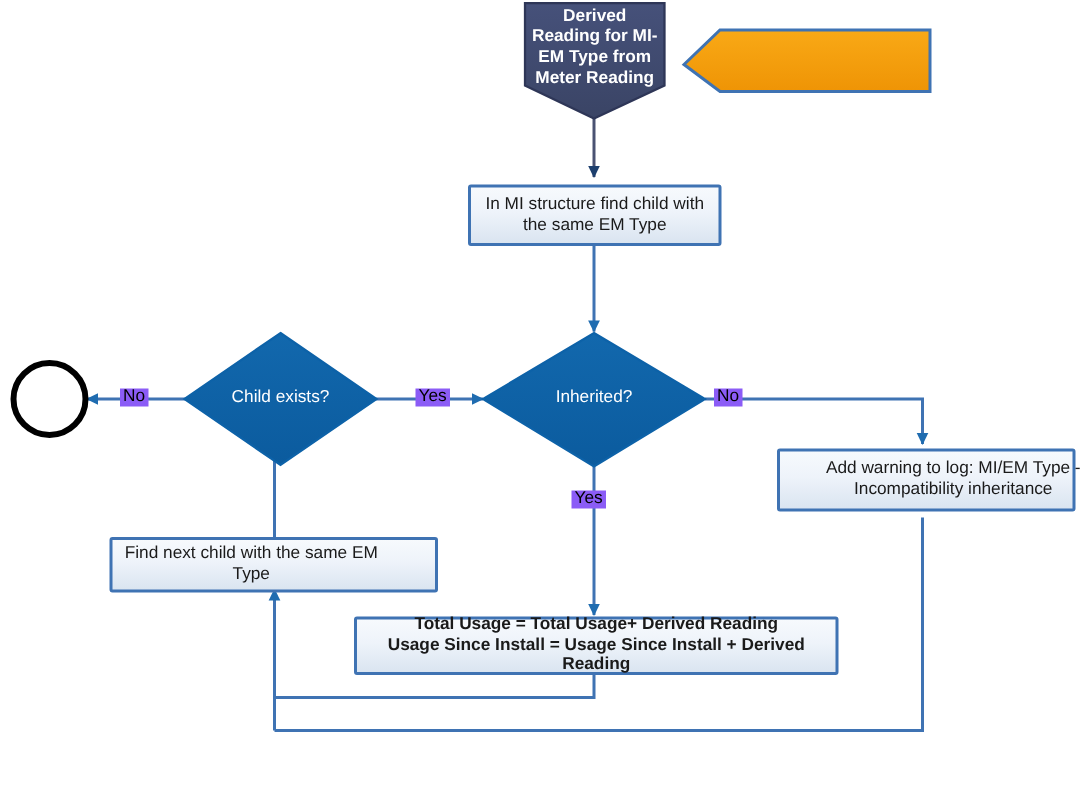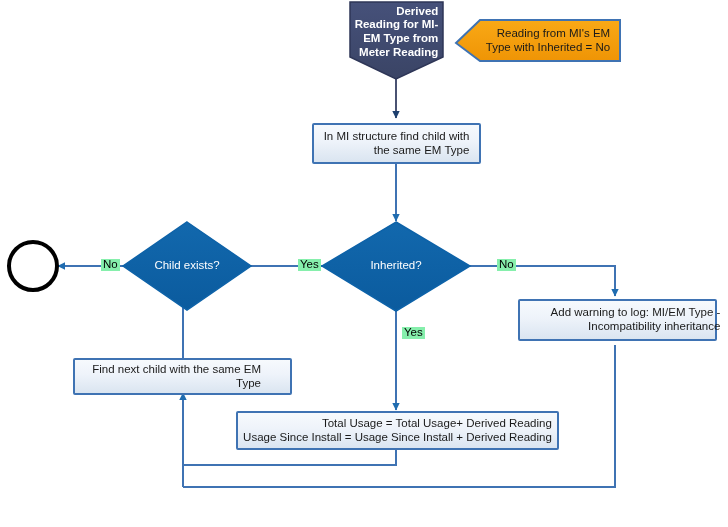--- a/index.html
+++ b/index.html
@@ -22,33 +22,32 @@
     left: 0;
     top: 0;
     width: 728px;
     height: 527px;
   }
   .node-text {
     position: absolute;
     display: flex;
     align-items: center;
     justify-content: center;
-    text-align: right;
+    text-align: center;
     pointer-events: none;
     line-height: 1.18;
     white-space: pre-line;
   }
   .edge-label {
     position: absolute;
     font-size: 11.5px;
     color: #000000;
-    background: #86efac;
+    background: #8b5cf6;
     padding: 0 2px;
     line-height: 1;
-    margin-left: 21px;
   }
   .t-white-bold {
     color: #ffffff;
     font-weight: bold;
     font-size: 11.5px;
   }
   .t-white {
     color: #ffffff;
     font-size: 11.5px;
   }
@@ -143,36 +142,34 @@
     <rect x="74" y="359" width="217" height="35" rx="1" fill="url(#boxGrad)" stroke="#3f73b3" stroke-width="2"></rect>
 
     <rect x="237" y="412" width="321" height="37" rx="1" fill="url(#boxGrad)" stroke="#3f73b3" stroke-width="2"></rect>
   </svg>
 
   <div class="node-text t-white-bold" style="left:350px; top:6px; width:93px; height:52px;">Derived
 Reading for MI-
 EM Type from
 Meter Reading</div>
 
-  <div class="node-text t-orange-txt" style="left:478px; top:21px; width:140px; height:39px;">Reading from MI's EM
-Type with Inherited = No</div>
 
   <div class="node-text t-dark" style="left:313px; top:124px; width:167px; height:39px;">In MI structure find child with
 the same EM Type</div>
 
   <div class="node-text t-white" style="left:346px; top:254px; width:100px; height:24px;">Inherited?</div>
 
   <div class="node-text t-white" style="left:137px; top:254px; width:100px; height:24px;">Child exists?</div>
 
   <div class="node-text t-dark" style="left:519px; top:300px; width:233px; height:40px;">Add warning to log: MI/EM Type -
 Incompatibility inheritance</div>
 
   <div class="node-text t-dark" style="left:74px; top:359px; width:187px; height:35px;">Find next child with the same EM Type</div>
 
-  <div class="node-text t-dark" style="left:237px; top:412px; width:321px; height:37px;">Total Usage = Total Usage+ Derived Reading
+  <div class="node-text t-dark" style="left:237px; top:412px; width:321px; height:37px;font-weight:bold;">Total Usage = Total Usage+ Derived Reading
 Usage Since Install = Usage Since Install + Derived Reading</div>
 
   <div class="edge-label" style="left:80px; top:259px;">No</div>
 
   <div class="edge-label" style="left:277px; top:259px;">Yes</div>
 
   <div class="edge-label" style="left:476px; top:259px;">No</div>
 
   <div class="edge-label" style="left:381px; top:327px;">Yes</div>
 

